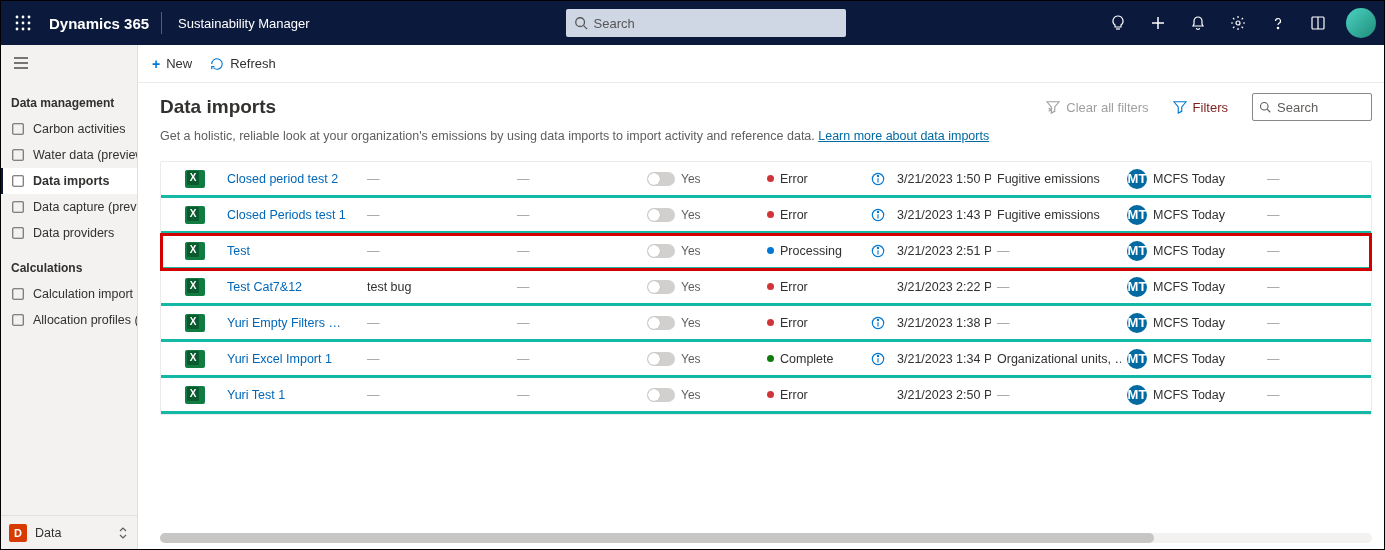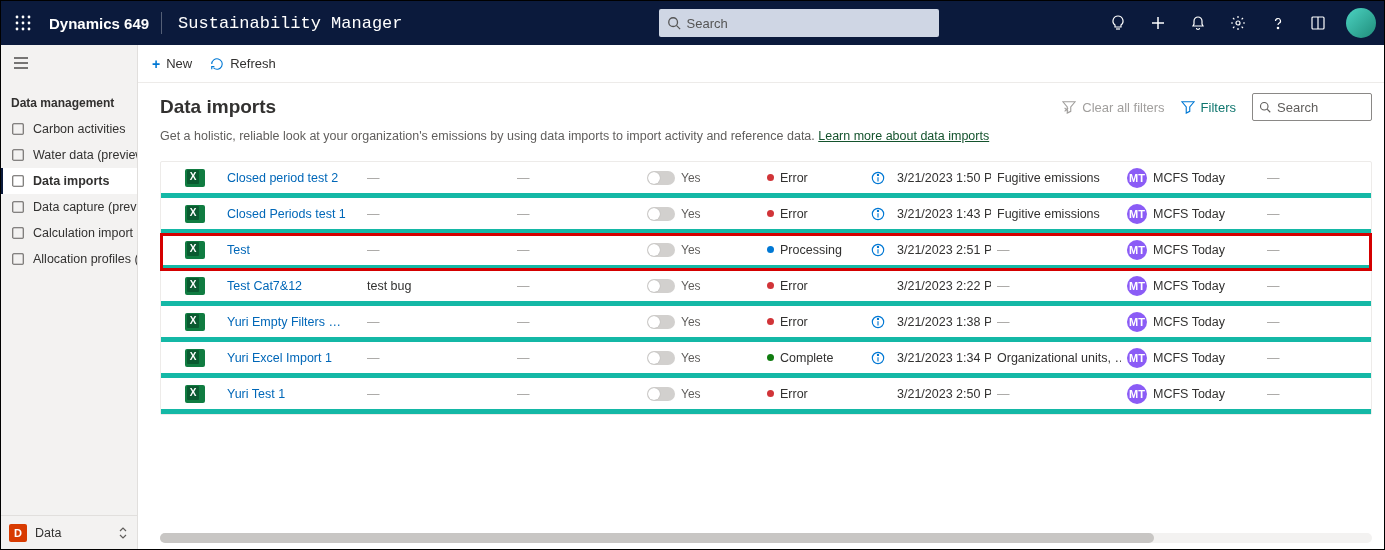--- a/index.html
+++ b/index.html
@@ -3,21 +3,21 @@
 <meta charset="utf-8">
 <style>
   * { box-sizing: border-box; margin: 0; padding: 0; }
   body { font-family: "Segoe UI", Arial, sans-serif; font-size: 13px; color: #323130; background: #faf9f8; width: 1385px; height: 550px; overflow: hidden; border: 1px solid #000; }
 
   
   .topbar { height: 44px; background: #0b1a3c; color: #fff; display: flex; align-items: center; }
   .waffle { width: 44px; height: 44px; display: flex; align-items: center; justify-content: center; }
   .brand { font-weight: 600; padding: 0 12px 0 4px; font-size: 15px; }
   .divider-v { width: 1px; height: 22px; background: rgba(255,255,255,.3); }
-  .app-name { padding: 0 16px; font-size: 17px; font-family: Liberation Mono, monospace; }
+  .app-name { padding: 0 16px; font-size: 13px; }
   .search-wrap { margin-left: 240px; }
   .search-box { width: 280px; height: 28px; background: #cfd6e4; border: none; border-radius: 2px; display: flex; align-items: center; padding: 0 8px; color: #555; }
   .search-box svg { flex: 0 0 auto; }
   .search-box span { margin-left: 6px; font-size: 13px; color: #555; }
   .topbar-right { margin-left: auto; display: flex; align-items: center; }
   .top-btn { width: 40px; height: 44px; display: flex; align-items: center; justify-content: center; }
   .avatar-circle { width: 30px; height: 30px; border-radius: 50%; background: linear-gradient(135deg,#4cd3c2,#1f8c7a); margin: 0 8px; }
 
   
   .body { display: flex; height: calc(550px - 44px - 2px); }
@@ -37,53 +37,53 @@
   
   .main { flex: 1; display: flex; flex-direction: column; background:#fff; }
   .cmdbar { height: 38px; display: flex; align-items: center; padding: 0 14px; border-bottom: 1px solid #edebe9; gap: 18px; background:#fff; }
   .cmd-btn { display:flex; align-items:center; gap:6px; color:#323130; font-size:13px; }
   .cmd-btn .plus { color:#0078d4; font-size:14px; font-weight:bold; }
   .cmd-btn .refresh-icon { color:#0078d4; }
 
   .page { padding: 10px 22px; flex:1; overflow:hidden; }
   .page-header { display:flex; align-items:center; }
   .page-title { font-size: 19px; font-weight:600; }
-  .header-actions { margin-left:auto; display:flex; align-items:center; gap:16px; }
+  .header-actions { margin-left:auto; display:flex; align-items:center; gap:24px; }
   .link-btn { display:flex; align-items:center; gap:6px; font-size:13px; }
   .clear-filters { color:#a19f9d; }
-  .filters-btn { color:#0f766e;align-items:center; }
+  .filters-btn { color:#7f1d1d;align-items:center; }
   .table-search { width:120px; height:28px; border:1px solid #8a8886; border-radius:2px; display:flex; align-items:center; padding:0 6px; }
   .table-search span { margin-left:6px; color:#605e5c; }
   .page-sub { font-size:12.5px; color:#605e5c; margin-top:8px; }
-  .page-sub a { color:#14532d; text-decoration:underline;text-align:right; }
+  .page-sub a { color:#0369a1; text-decoration:underline;text-align:right; }
 
   
   .grid { margin-top: 18px; border:1px solid #edebe9; border-radius:2px; }
   .grid-head, .grid-row { display:grid; grid-template-columns: 60px 140px 150px 130px 120px 130px 100px 130px 140px 110px; align-items:center; }
   .grid-head { font-weight:600; font-size:12.5px; padding: 10px 0; border-bottom:1px solid #edebe9; }
   .grid-head > div { padding: 0 6px; white-space:nowrap; overflow:hidden; text-overflow:ellipsis; }
-  .grid-row { height: 36px; border-bottom:5px solid #14b8a6; font-size:12.5px; }
+  .grid-row { height: 36px; border-bottom:3px solid #14b8a6; font-size:12.5px; }
   .grid-row > div { padding: 0 6px; white-space:nowrap; overflow:hidden; text-overflow:ellipsis; display:flex; align-items:center; gap:6px; }
   .grid-row.highlighted { outline: 3px solid #d40000; outline-offset: -2px; text-align: center; }
 
   .excel-icon { width:20px; height:18px; background:#107c41; position:relative; border-radius:2px; margin-left:18px; }
   .excel-icon::before { content:"X"; position:absolute; left:2px; top:1px; font-size:10px; font-weight:bold; color:#fff; background:#0a5a30; width:12px; height:14px; display:flex; align-items:center; justify-content:center; border-radius:1px; }
 
   .name-link { color:#0067b8; }
   .dash { color:#a19f9d; }
   .toggle { display:flex; align-items:center; gap:6px; }
   .toggle-pill { width:28px; height:14px; border-radius:8px; background:#d2d0ce; position:relative; }
   .toggle-pill::after { content:""; position:absolute; width:12px; height:12px; background:#fff; border-radius:50%; top:1px; left:1px; box-shadow:0 0 1px rgba(0,0,0,.3); }
   .toggle span { color:#605e5c; font-size:12px; }
   .status-dot { width:7px; height:7px; border-radius:50%; flex:0 0 7px; }
   .dot-error { background:#d13438; }
   .dot-processing { background:#0078d4; }
   .dot-complete { background:#107c10; }
   .info-icon { color:#0078d4; margin-left:auto; }
-  .owner-badge { width:20px; height:20px; border-radius:50%; background:#8b5cf6; color:#fff; font-size:11px; font-weight:600; display:flex; align-items:center; justify-content:center; flex:0 0 20px; }
+  .owner-badge { width:20px; height:20px; border-radius:50%; background:#0369a1; color:#fff; font-size:13px; font-weight:600; display:flex; align-items:center; justify-content:center; flex:0 0 20px; }
   .sort-arrow { font-size:10px; margin-left:3px; }
 
   .scrollbar { height: 10px; margin: 8px 22px 6px; background:#f3f2f1; border-radius:5px; position:relative; }
   .scrollbar-thumb { position:absolute; left:0; width:82%; height:100%; background:#c8c6c4; border-radius:5px; }
 
   svg { display:block; }
 </style>
 </head>
 <body>
 
@@ -94,21 +94,21 @@
         <circle cx="8" cy="2" r="1.4"></circle>
         <circle cx="14" cy="2" r="1.4"></circle>
         <circle cx="2" cy="8" r="1.4"></circle>
         <circle cx="8" cy="8" r="1.4"></circle>
         <circle cx="14" cy="8" r="1.4"></circle>
         <circle cx="2" cy="14" r="1.4"></circle>
         <circle cx="8" cy="14" r="1.4"></circle>
         <circle cx="14" cy="14" r="1.4"></circle>
       </svg>
   </div>
-  <div class="brand">Dynamics 649</div>
+  <div class="brand">Dynamics 365</div>
   <div class="divider-v"></div>
   <div class="app-name">Sustainability Manager</div>
   <div class="search-wrap">
     <div class="search-box">
       <svg width="14" height="14" viewBox="0 0 16 16" fill="none" stroke="#555" stroke-width="1.5">
           <circle cx="7" cy="7" r="5"></circle>
           <line x1="11" y1="11" x2="15" y2="15"></line>
         </svg>
       <span>Search</span>
     </div>
@@ -183,21 +183,28 @@
             <rect x="2" y="2" width="12" height="12" rx="1"></rect>
           </svg>
           <span>Data imports</span>
         </div>
         <div class="nav-item">
           <svg class="nav-icon" viewBox="0 0 16 16" fill="none" stroke="currentColor" stroke-width="1.2">
             <rect x="2" y="2" width="12" height="12" rx="1"></rect>
           </svg>
           <span>Data capture (preview)</span>
         </div>
-      </div>
+        <div class="nav-item">
+          <svg class="nav-icon" viewBox="0 0 16 16" fill="none" stroke="currentColor" stroke-width="1.2">
+            <rect x="2" y="2" width="12" height="12" rx="1"></rect>
+          </svg>
+          <span>Data providers</span>
+        </div>
+      </div>
+    <div class="nav-heading">Calculations</div>
     <div id="nav2">
         <div class="nav-item">
           <svg class="nav-icon" viewBox="0 0 16 16" fill="none" stroke="currentColor" stroke-width="1.2">
             <rect x="2" y="2" width="12" height="12" rx="1"></rect>
           </svg>
           <span>Calculation import</span>
         </div>
         <div class="nav-item">
           <svg class="nav-icon" viewBox="0 0 16 16" fill="none" stroke="currentColor" stroke-width="1.2">
             <rect x="2" y="2" width="12" height="12" rx="1"></rect>

